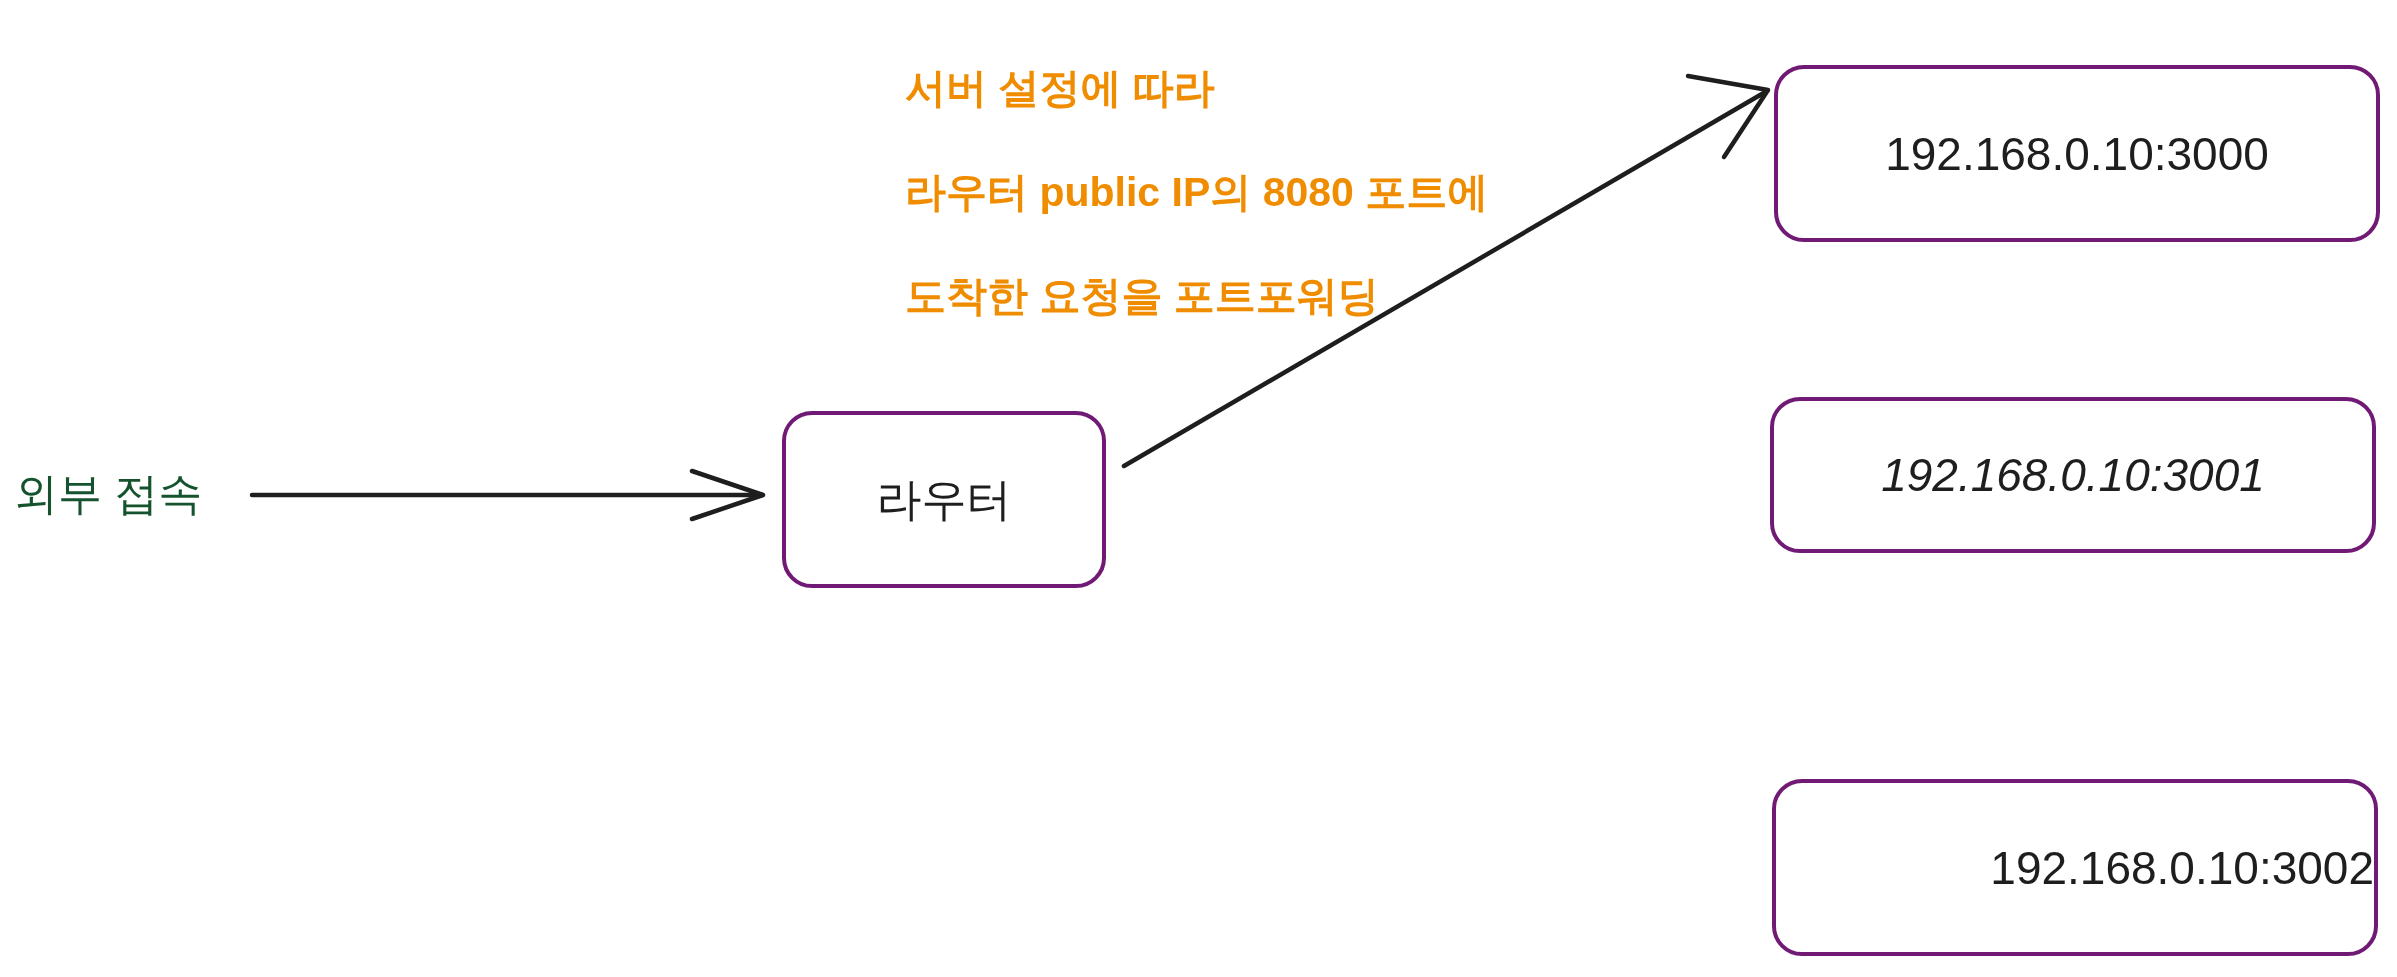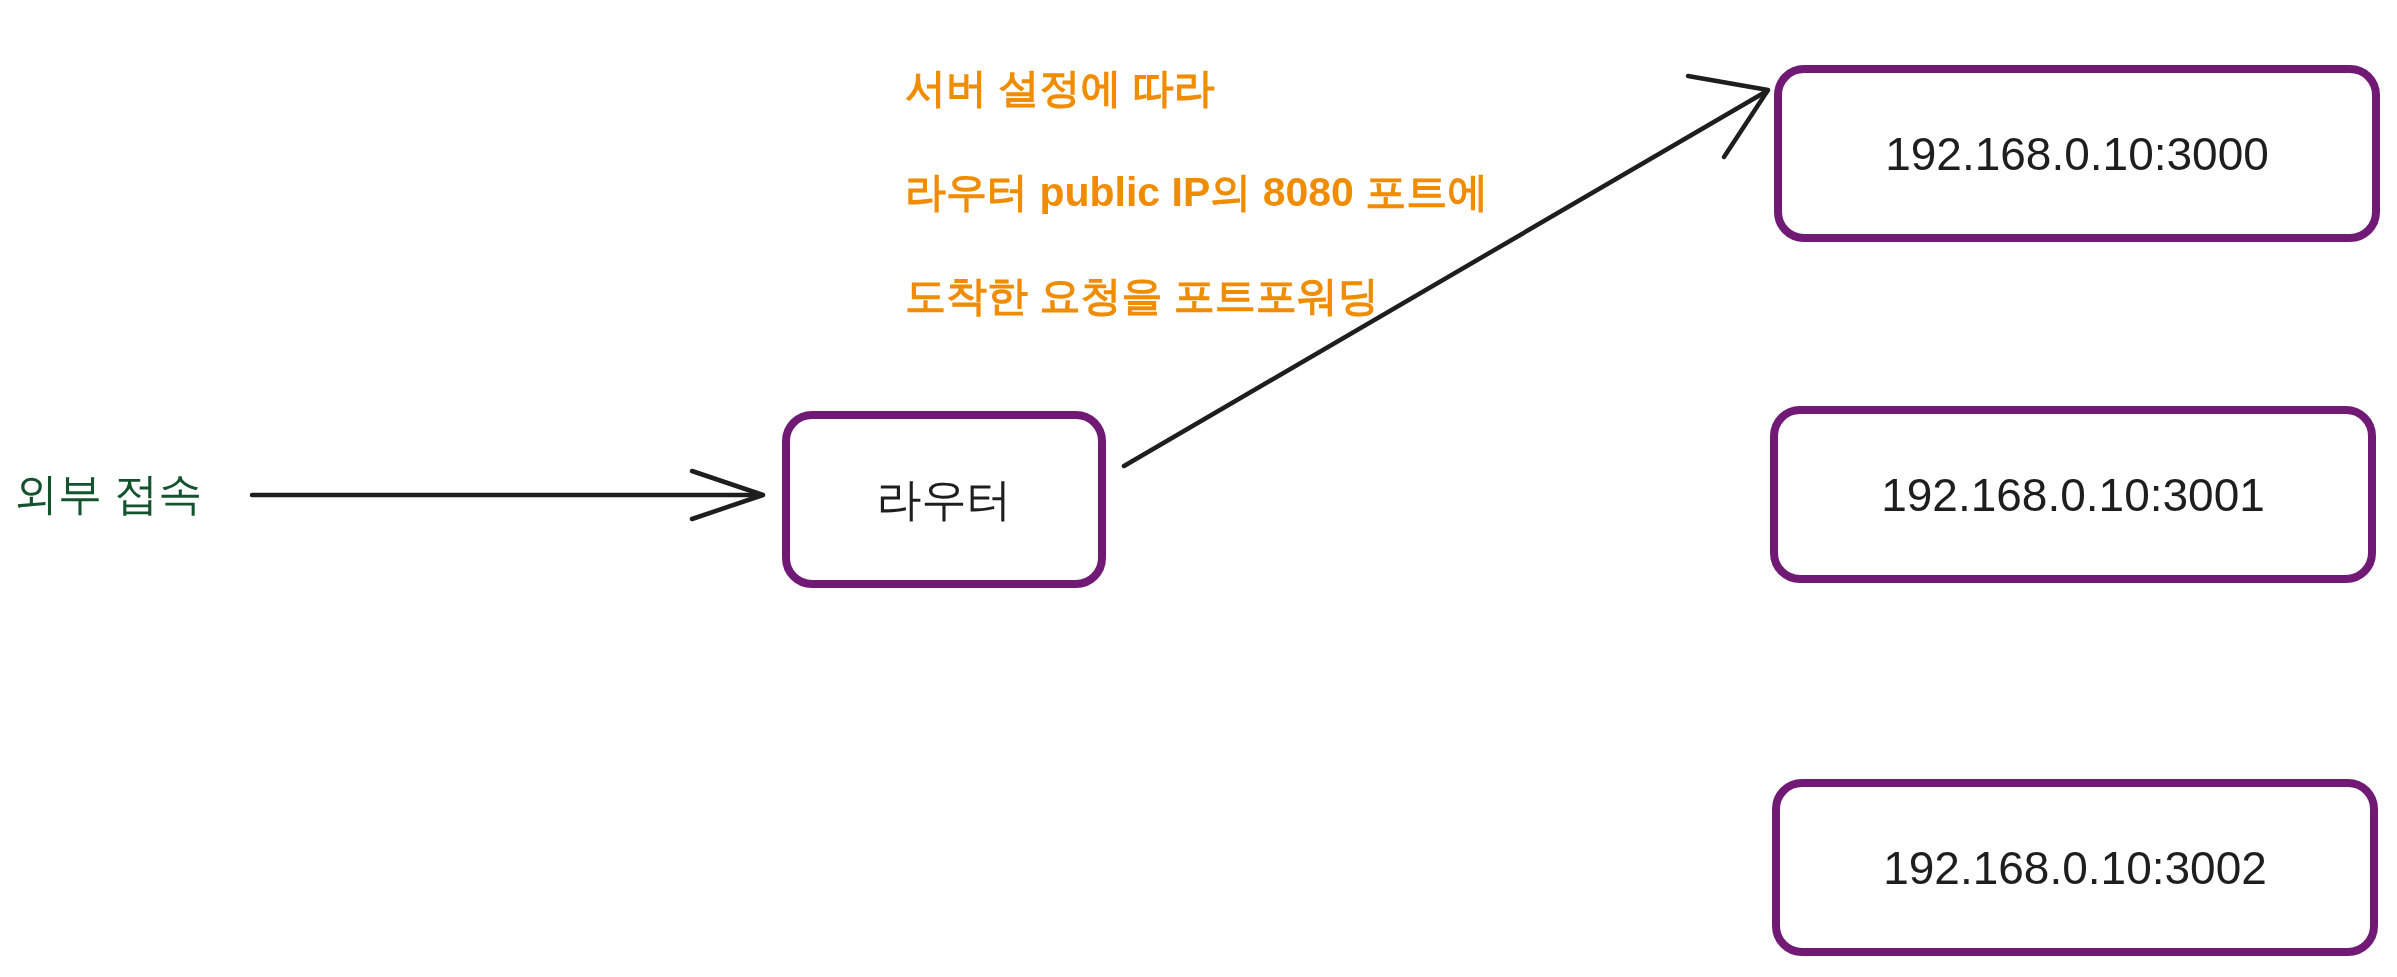--- a/index.html
+++ b/index.html
@@ -21,21 +21,21 @@
     top: 0;
     width: 2397px;
     height: 977px;
     pointer-events: none;
   }
 
   
   .node {
     position: absolute;
     box-sizing: border-box;
-    border: 8px solid #701a75;
+    border: 4px solid #701a75;
     border-radius: 30px;
     background: transparent;
     display: flex;
     align-items: center;
     justify-content: center;
   }
   .node-label {
     color: #1e1e1e;
     font-size: 45px;
     line-height: 1;
@@ -51,29 +51,31 @@
     margin-left: 12px;
   }
   #node-server-0 {
     left: 1774px;
     top: 65px;
     width: 606px;
     height: 177px;
   }
   #node-server-1 {
     left: 1770px;
-    top: 406px;
+    top: 397px;
     width: 606px;
-    height: 177px;
+    height: 156px;
+    font-style: italic;
   }
   #node-server-2 {
     left: 1772px;
     top: 779px;
     width: 606px;
     height: 177px;
+    justify-content: flex-end;
   }
   .server-label {
     font-size: 46px;
   }
 
   
   .free-label {
     position: absolute;
     color: #14532d;
     font-size: 44px;

